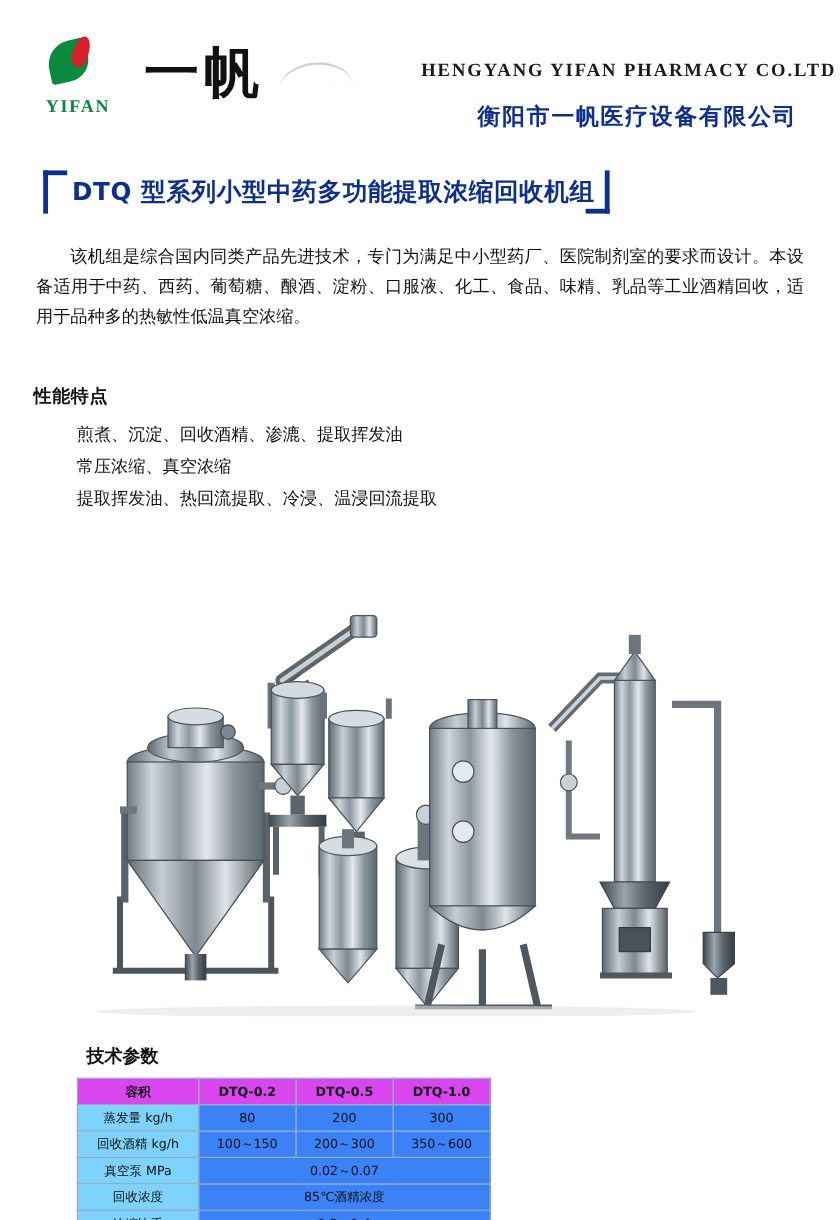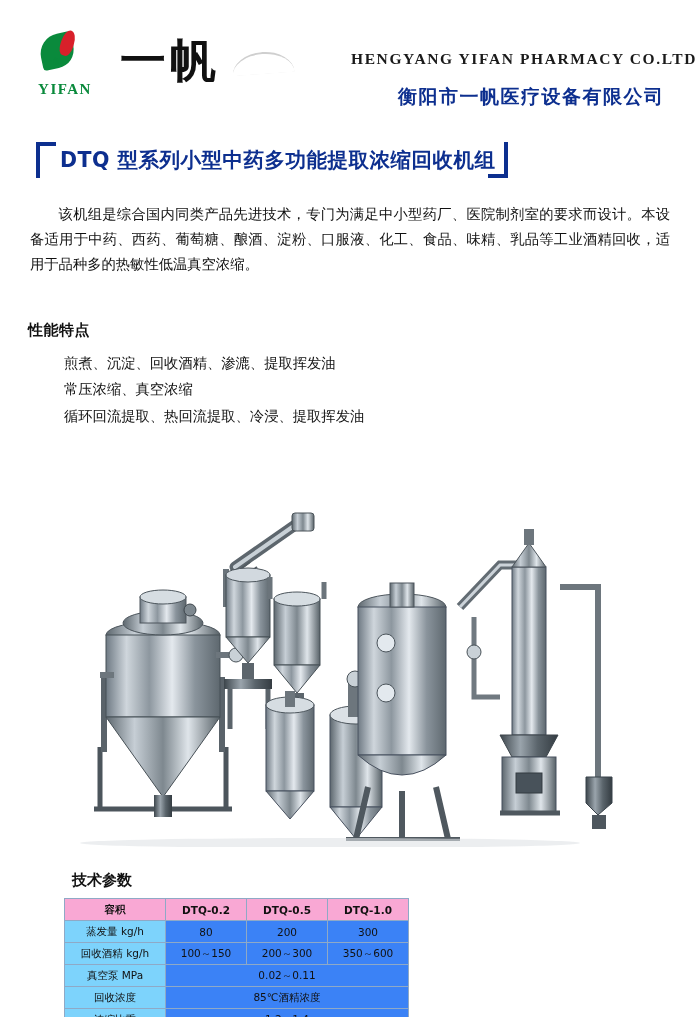--- a/index.html
+++ b/index.html
@@ -202,21 +202,21 @@
   }
   table.spec td, table.spec th {
     border: 1px solid #8fa9c6;
     text-align: center;
     padding: 3px 2px;
     height: 15px;
     color: #111;
     font-weight: normal;
   }
   table.spec th {
-    background: #f9a8d4;
+    background: #d946ef;
     font-weight: bold;
   }
   table.spec td.rowhead {
     background: #7dd3fc;
     width: 96px;
     font-weight: normal;
   }
   table.spec td.val {
     background: #3b82f6;
   }
@@ -247,21 +247,21 @@
   <span class="bracket right"></span>
   <div class="title-text">DTQ 型系列小型中药多功能提取浓缩回收机组</div>
 </div>
 
 <p class="intro">该机组是综合国内同类产品先进技术，专门为满足中小型药厂、医院制剂室的要求而设计。本设备适用于中药、西药、葡萄糖、酿酒、淀粉、口服液、化工、食品、味精、乳品等工业酒精回收，适用于品种多的热敏性低温真空浓缩。</p>
 
 <div class="section-heading">性能特点</div>
 <div class="features">
   <div>煎煮、沉淀、回收酒精、渗漉、提取挥发油</div>
   <div>常压浓缩、真空浓缩</div>
-  <div>循环回流提取、热回流提取、冷浸、提取挥发油</div>
+  <div>提取挥发油、热回流提取、冷浸、温浸回流提取</div>
 </div>
 
 <div class="product-photo">
 <svg class="photo-svg" width="640" height="400" viewBox="0 0 640 400" xmlns="http://www.w3.org/2000/svg">
   <defs>
     <linearGradient id="steel" x1="0" y1="0" x2="1" y2="0">
       <stop offset="0%" stop-color="#6f7a84"></stop>
       <stop offset="18%" stop-color="#cfd6dc"></stop>
       <stop offset="38%" stop-color="#8d979f"></stop>
       <stop offset="58%" stop-color="#e4e9ee"></stop>
@@ -402,21 +402,21 @@
       <td class="val">300</td>
     </tr>
     <tr>
       <td class="rowhead">回收酒精 kg/h</td>
       <td class="val">100～150</td>
       <td class="val">200～300</td>
       <td class="val">350～600</td>
     </tr>
     <tr>
       <td class="rowhead">真空泵 MPa</td>
-      <td class="val" colspan="3">0.02～0.11</td>
+      <td class="val" colspan="3">0.02～0.07</td>
     </tr>
     <tr>
       <td class="rowhead">回收浓度</td>
       <td class="val" colspan="3">85℃酒精浓度</td>
     </tr>
     <tr>
       <td class="rowhead">浓缩比重</td>
       <td class="val" colspan="3">1.2～1.4</td>
     </tr>
   </tbody>

